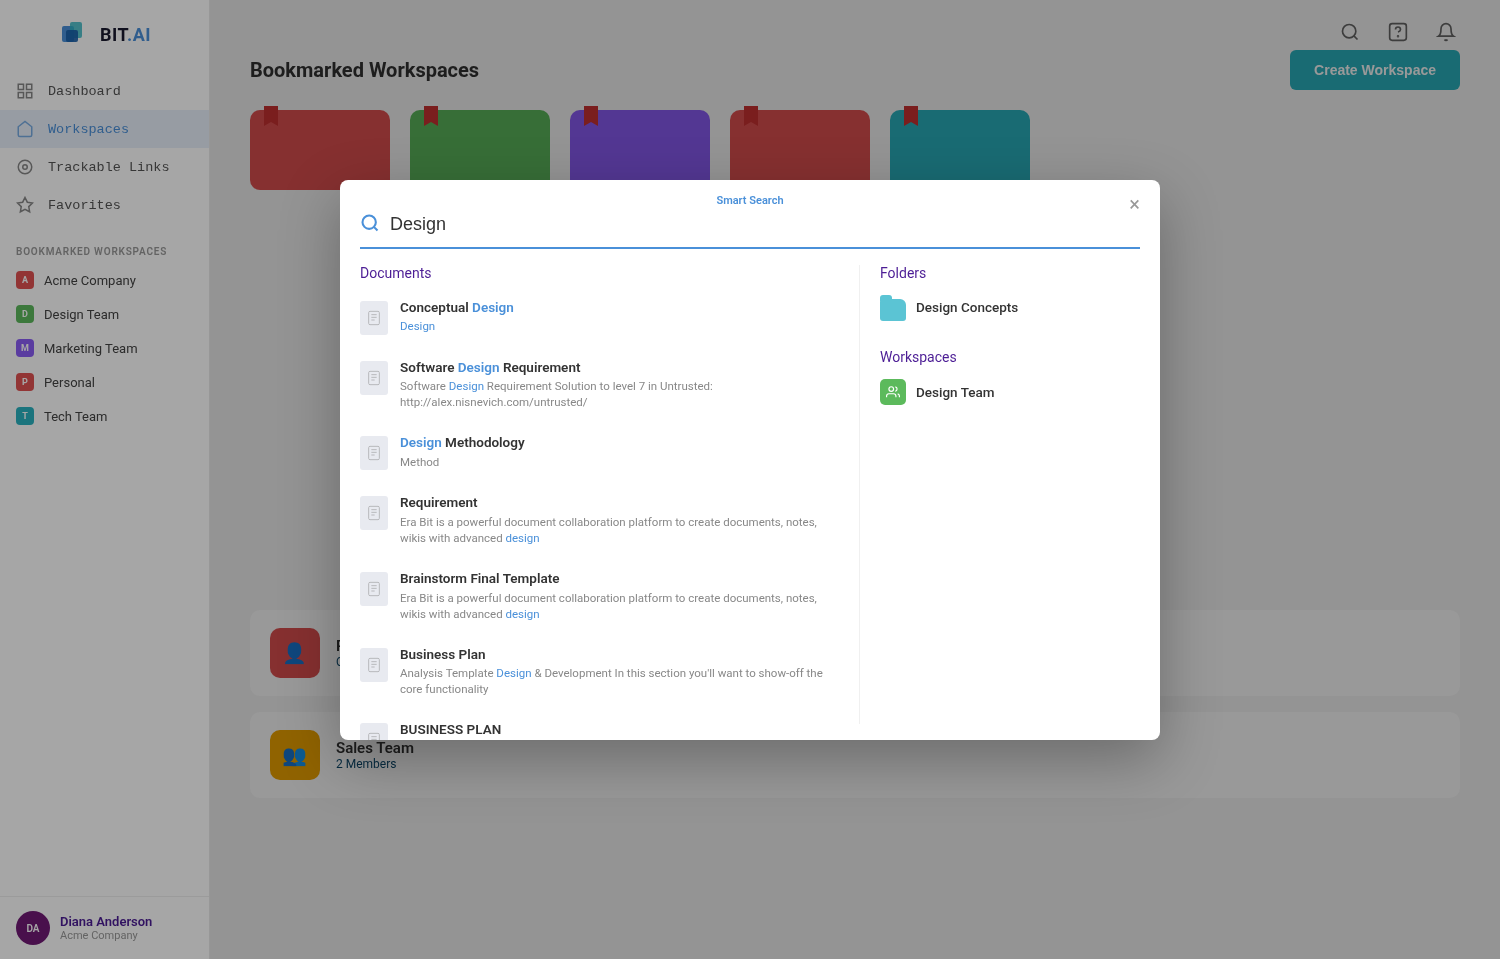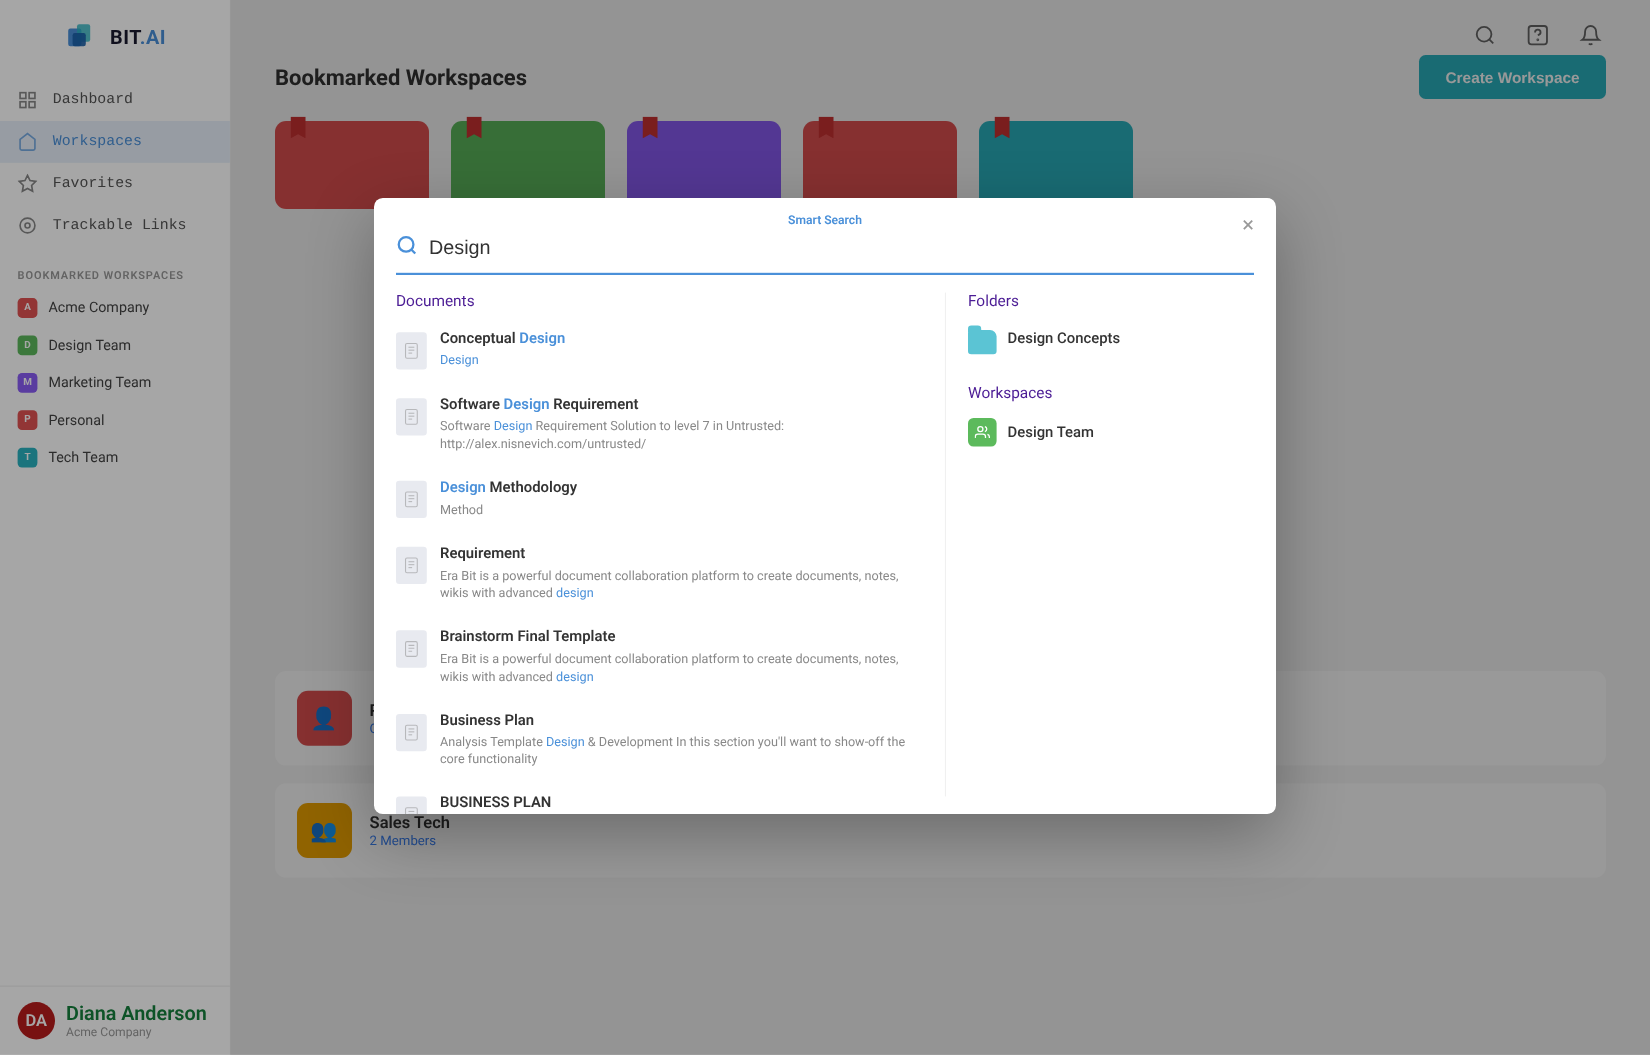--- a/index.html
+++ b/index.html
@@ -59,27 +59,27 @@
     }
 
     .sidebar-footer {
       margin-top: auto;
       padding: 14px 16px;
       border-top: 1px solid #eee;
       display: flex; align-items: center; gap: 10px;
     }
     .avatar-circle {
       width: 34px; height: 34px; border-radius: 50%;
-      background: #b91c1c;
+      background: #701a75;
       display: flex; align-items: center; justify-content: center;
-      color: #fff; font-size: 15px; font-weight: 600;
+      color: #fff; font-size: 10px; font-weight: 600;
       flex-shrink: 0;
     }
     .footer-info { display: flex; flex-direction: column; }
-    .footer-name { font-size: 18px; font-weight: 600; color: #15803d; }
+    .footer-name { font-size: 13px; font-weight: 600; color: #4c1d95; }
     .footer-company { font-size: 11px; color: #999; }
 
     
     .main {
       position: absolute;
       left: 210px; top: 0;
       width: 1290px; height: 959px;
       background: #f7f7f7;
       filter: brightness(0.92);
     }
@@ -119,21 +119,21 @@
       background: #fff; border-radius: 10px;
       padding: 18px 20px; margin-bottom: 16px;
     }
     .ws-card-icon {
       width: 50px; height: 50px; border-radius: 10px;
       display: flex; align-items: center; justify-content: center;
       font-size: 20px;
     }
     .ws-card-info { flex: 1; }
     .ws-card-name { font-size: 15px; font-weight: 600; color: #333; }
-    .ws-card-meta { font-size: 12px; color: #3b82f6; }
+    .ws-card-meta { font-size: 12px; color: #0c4a6e; }
 
     
     .overlay {
       position: absolute;
       left: 0; top: 0;
       width: 1500px; height: 959px;
       background: rgba(0,0,0,0.35);
       z-index: 10;
       display: flex; align-items: center; justify-content: center;
     }
@@ -294,30 +294,30 @@
       <span>Dashboard</span>
     </div>
     <div class="nav-item active">
       <svg class="nav-icon" viewBox="0 0 24 24" fill="none" stroke="currentColor" stroke-width="2">
           <path d="M3 9l9-7 9 7v11a2 2 0 0 1-2 2H5a2 2 0 0 1-2-2z"></path>
         </svg>
       <span>Workspaces</span>
     </div>
     <div class="nav-item">
       <svg class="nav-icon" viewBox="0 0 24 24" fill="none" stroke="currentColor" stroke-width="2">
-          <polygon points="12 2 15.09 8.26 22 9.27 17 14.14 18.18 21.02 12 17.77 5.82 21.02 7 14.14 2 9.27 8.91 8.26 12 2"></polygon>
-        </svg>
-      <span>Favorites</span>
+          <circle cx="12" cy="12" r="3"></circle>
+          <circle cx="12" cy="12" r="9"></circle>
+        </svg>
+      <span>Trackable Links</span>
     </div>
     <div class="nav-item">
       <svg class="nav-icon" viewBox="0 0 24 24" fill="none" stroke="currentColor" stroke-width="2">
-          <circle cx="12" cy="12" r="3"></circle>
-          <circle cx="12" cy="12" r="9"></circle>
-        </svg>
-      <span>Trackable Links</span>
+          <polygon points="12 2 15.09 8.26 22 9.27 17 14.14 18.18 21.02 12 17.77 5.82 21.02 7 14.14 2 9.27 8.91 8.26 12 2"></polygon>
+        </svg>
+      <span>Favorites</span>
     </div>
   </div>
 
   <div class="sidebar-section-label">BOOKMARKED WORKSPACES</div>
 
   <div>
     <div class="workspace-item">
       <div class="ws-dot" style="background:#e05252">A</div>
       <span>Acme Company</span>
     </div>
@@ -397,21 +397,21 @@
     <div class="ws-card-item">
       <div class="ws-card-icon" style="background:#e05252">👤</div>
       <div class="ws-card-info">
         <div class="ws-card-name">Personal</div>
         <div class="ws-card-meta">Only Me</div>
       </div>
     </div>
     <div class="ws-card-item">
       <div class="ws-card-icon" style="background:#f0a500">👥</div>
       <div class="ws-card-info">
-        <div class="ws-card-name">Sales Tech</div>
+        <div class="ws-card-name">Sales Team</div>
         <div class="ws-card-meta">2 Members</div>
       </div>
     </div>
   </div>
 </div>
 
 <div class="overlay">
   <div class="search-modal">
     <div class="modal-header">
       <div class="smart-search-label">Smart Search</div>

